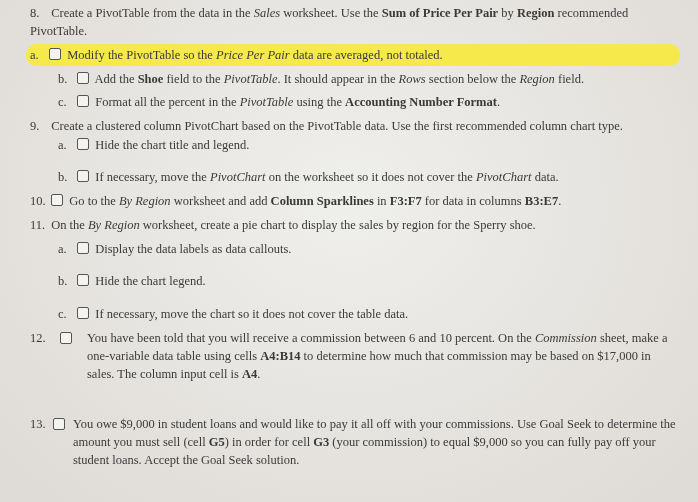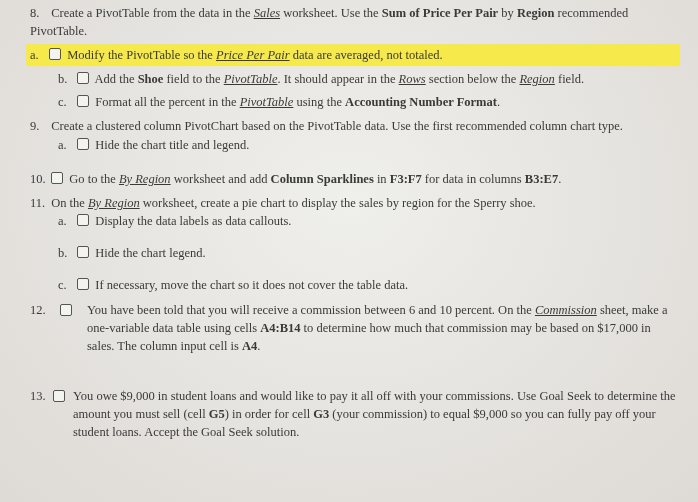--- a/index.html
+++ b/index.html
@@ -46,23 +46,23 @@
     margin-right: 3px;
     background: #f3f3ef;
   }
   .highlight {
     background: #f6e94b;
     padding: 2px 0;
     display: block;
     margin-left: -4px;
     padding-left: 4px;
     padding-right: 30px;
-    border-radius: 2px;
+    border-radius: 10px;
   }
-  em.i { font-style: italic; text-decoration: underline; }
+  em.i { font-style: italic; }
   strong.b { font-weight: bold; }
   .break { height: 6px; }
 </style>
 </head>
 <body>
 
 <div class="page">
 
   <div class="item">
     <span class="main-num">8.</span>
@@ -98,37 +98,44 @@
   <div class="item">
     <span class="main-num">9.</span>
     <span>Create a clustered column PivotChart based on the PivotTable data. Use the first recommended column chart type.</span>
 
     <div class="sub" style="margin-top:1px;">
       <span class="sub-label">a.</span>
       <span class="chk"></span>
       <span>Hide the chart title and legend.</span>
     </div>
     <div class="break"></div>
+    <div class="sub">
+      <span class="sub-label">b.</span>
+      <span class="chk"></span>
+      <span>
+        <span>If necessary, move the </span><em class="i">PivotChart</em><span> on the worksheet so it does not cover the </span><em class="i">PivotChart</em><span> data.</span>
+      </span>
+    </div>
   </div>
 
   <div class="item">
     <span class="main-num">10.</span>
     <span class="chk"></span>
     <span>
       <span>Go to the </span><em class="i">By Region</em><span> worksheet and add </span><strong class="b">Column Sparklines</strong><span> in </span><strong class="b">F3:F7</strong><span> for data in columns </span><strong class="b">B3:E7</strong><span>.</span>
     </span>
   </div>
 
   <div class="item">
     <span class="main-num">11.</span>
     <span>
       <span>On the </span><em class="i">By Region</em><span> worksheet, create a pie chart to display the sales by region for the Sperry shoe.</span>
     </span>
 
-    <div class="sub" style="margin-top:0;">
+    <div class="sub" style="margin-top:6px;">
       <span class="sub-label">a.</span>
       <span class="chk"></span>
       <span>Display the data labels as data callouts.</span>
     </div>
     <div class="break"></div>
     <div class="sub">
       <span class="sub-label">b.</span>
       <span class="chk"></span>
       <span>Hide the chart legend.</span>
     </div>

